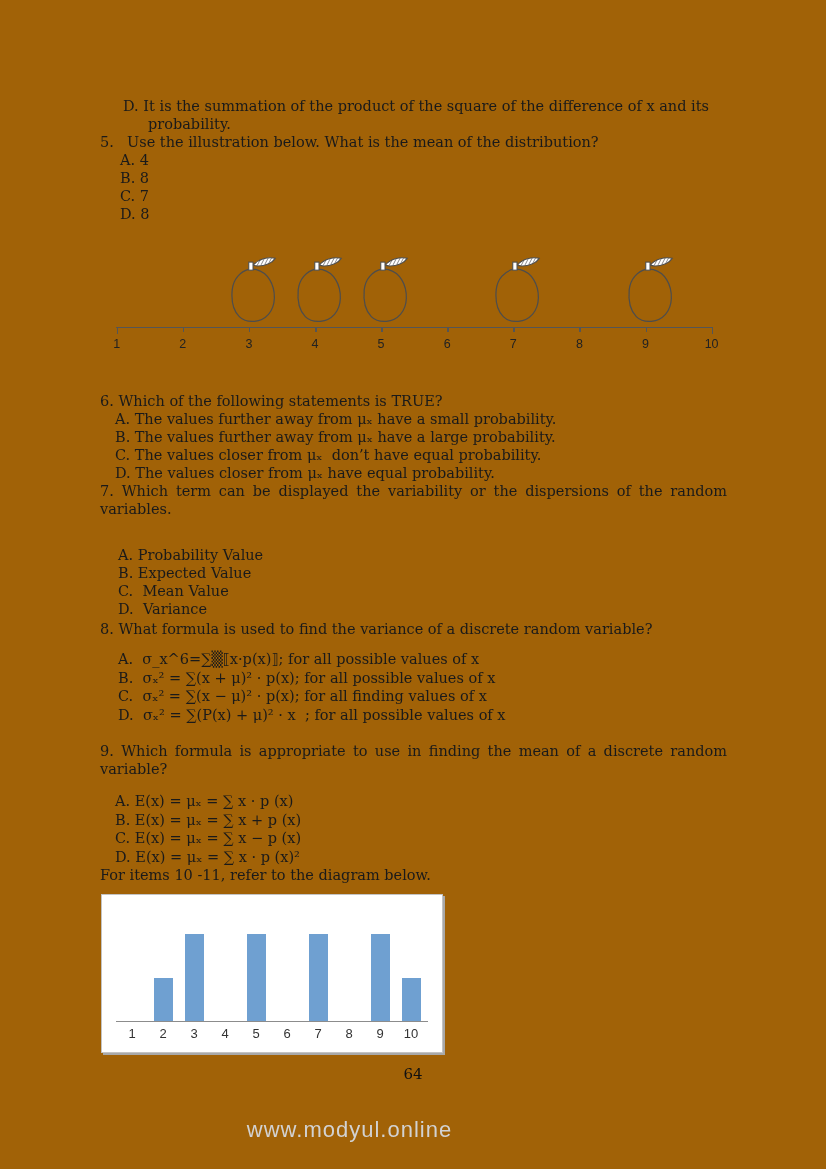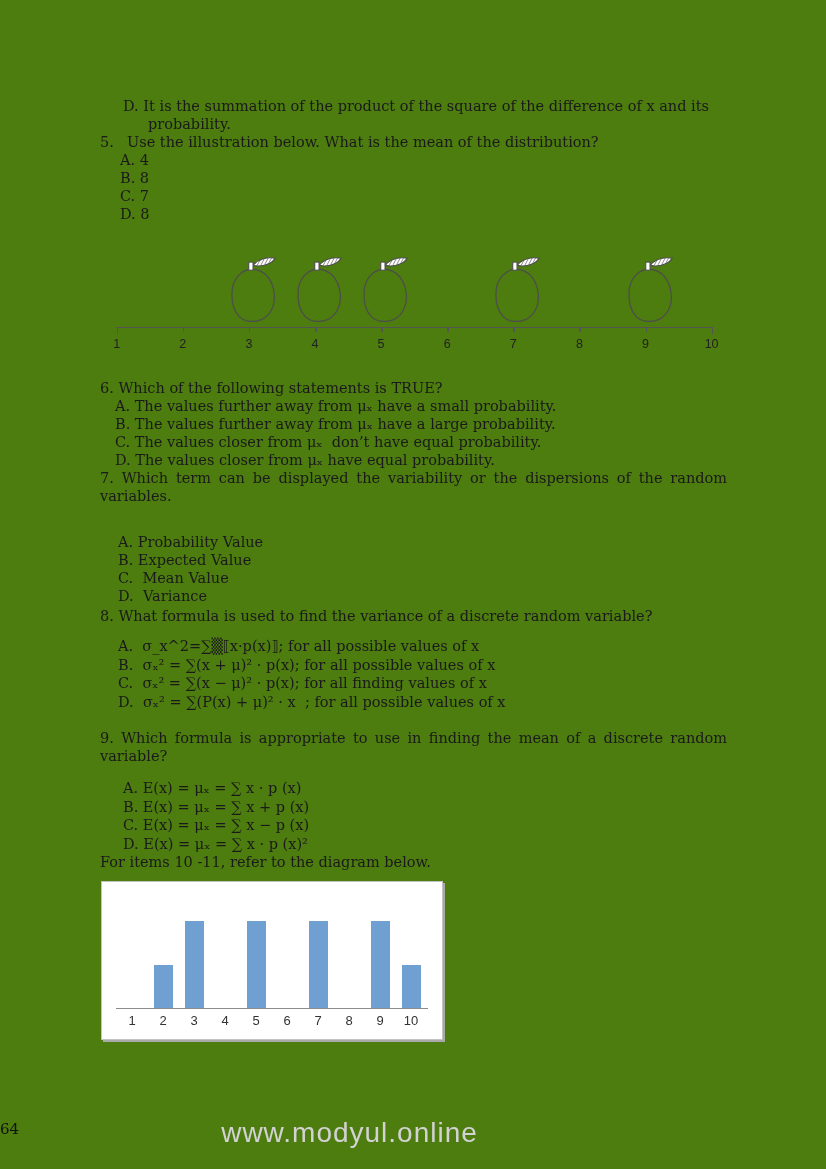--- a/index.html
+++ b/index.html
@@ -1,19 +1,19 @@
 <!DOCTYPE html>
 <html><head>
 <meta charset="utf-8">
 <style>
   html,body{margin:0;padding:0;background:#ffffff;}
   .page{
     position:relative;
     width:826px;height:1169px;
-    background:#4d7c0f;
+    background:#a16207;
     font-family:"DejaVu Serif",serif;
     color:#1a1a1a;
     overflow:hidden;
   }
   .content{position:absolute;left:100px;top:0;width:627px;}
   .line{font-size:14.5px;line-height:18px;white-space:pre-wrap;}
   .just{font-size:14.5px;line-height:18px;text-align:justify;}
 
   .opt-d{margin-top:97px;margin-left:23px;width:600px;padding-left:25px;text-indent:-25px;}
 
@@ -22,45 +22,45 @@
   .q5-opts{margin-left:20px;}
 
   .figure{position:relative;margin-top:30px;height:108px;}
   .mango{position:absolute;top:2px;width:57px;height:72px;}
   .nl-line{position:absolute;top:74px;left:16px;width:596px;height:0;border-top:1.6px solid #555;}
   .nl-tick{position:absolute;top:74px;width:1.5px;height:5px;background:#555;}
   .nl-tick.end{height:7px;}
   .nl-label{position:absolute;top:84px;width:22px;text-align:center;
     font-family:"Liberation Sans",sans-serif;font-size:12.5px;color:#222;}
 
-  .q6-block{margin-top:18px;}
+  .q6-block{margin-top:31px;}
   .q6-opts{margin-left:15px;}
   .q7-opts{margin-top:28px;margin-left:18px;}
   .q8-head{margin-top:2px;}
   .q8-opts{margin-top:12px;margin-left:18px;}
   .q8-opts .line{line-height:18.5px;}
   .q9-block{margin-top:18px;}
-  .q9-opts{margin-top:14px;margin-left:23px;}
+  .q9-opts{margin-top:14px;margin-left:15px;}
   .q9-opts .line{line-height:18.5px;}
 
   .chart-box{
     position:relative;margin-top:10px;margin-left:1px;
     width:340px;height:157px;background:#ffffff;
     border:1px solid #c3c3c3;
     box-shadow:2px 2px 0 #a9a9a9;
   }
   .chart-axis{position:absolute;left:14px;top:126px;width:312px;height:1px;background:#8c8c8c;}
   .bar{position:absolute;background:#6FA0D1;}
   .bar-label{position:absolute;top:131px;width:24px;text-align:center;
     font-family:"Liberation Sans",sans-serif;font-size:13px;color:#333;}
 
-  .pagenum{position:absolute;top:1120px;left:0;width:826px;text-align:left;
+  .pagenum{position:absolute;top:1065px;left:0;width:826px;text-align:center;
     font-size:15px;color:#111;}
   .watermark{position:absolute;top:1117px;left:0;width:699px;text-align:center;
-    font-family:"Liberation Sans",sans-serif;font-size:28px;color:#d2d2d2;letter-spacing:1px;}
+    font-family:"Liberation Sans",sans-serif;font-size:22px;color:#d2d2d2;letter-spacing:1px;}
 </style>
 </head>
 <body>
 
 <svg width="0" height="0" style="position:absolute" aria-hidden="true">
   <defs>
     <g id="mango-shape" fill="none" stroke="#4d4d4d">
       <path stroke-width="1.3" d="M26,15 C16,17 8.5,26 7.5,37 C6.5,48 9,59 15,65 C19,69 25,70.5 31,70 C43,69 51.5,59.5 52,46 C52.5,31 45,18.5 33,15.5 C30.5,14.9 28.3,14.6 26,15 Z"></path>
       <rect x="25" y="7.5" width="4.5" height="8.5" fill="#ffffff" stroke-width="1.1"></rect>
       <path stroke-width="1.1" fill="#ffffff" d="M30,10.5 C35,4.5 45,1.5 53,3.5 C50,8.5 41.5,12 33.5,11.5 C32,11.4 30.8,11 30,10.5 Z"></path>
@@ -140,21 +140,21 @@
     <div class="just">7. Which term can be displayed the variability or the dispersions of the random variables.</div>
     <div class="q7-opts">
       <div class="line">A. Probability Value</div>
       <div class="line">B. Expected Value</div>
       <div class="line">C.  Mean Value</div>
       <div class="line">D.  Variance</div>
     </div>
 
     <div class="line q8-head">8. What formula is used to find the variance of a discrete random variable?</div>
     <div class="q8-opts">
-      <div class="line">A.  σ_x^2=∑▒⟦x·p(x)⟧; for all possible values of x</div>
+      <div class="line">A.  σ_x^6=∑▒⟦x·p(x)⟧; for all possible values of x</div>
       <div class="line">B.  σₓ² = ∑(x + μ)² · p(x); for all possible values of x</div>
       <div class="line">C.  σₓ² = ∑(x − μ)² · p(x); for all finding values of x</div>
       <div class="line">D.  σₓ² = ∑(P(x) + μ)² · x  ; for all possible values of x</div>
     </div>
 
     <div class="q9-block">
       <div class="just">9. Which formula is appropriate to use in finding the mean of a discrete random variable?</div>
       <div class="q9-opts">
         <div class="line">A. E(x) = μₓ = ∑ x · p (x)</div>
         <div class="line">B. E(x) = μₓ = ∑ x + p (x)</div>

